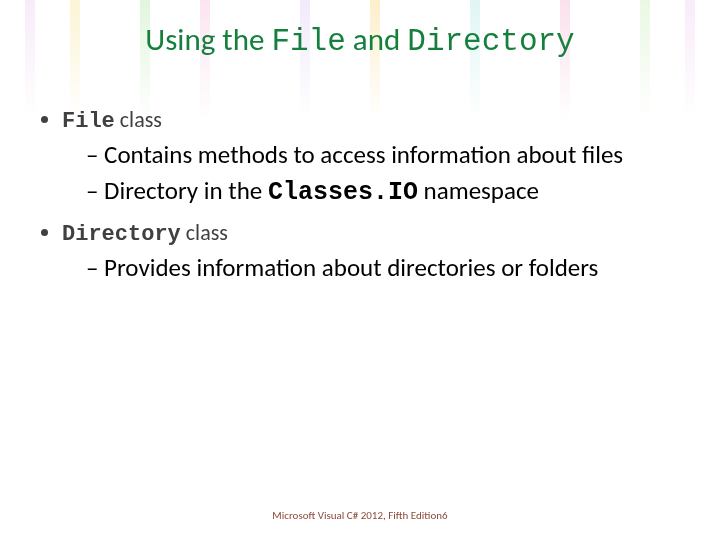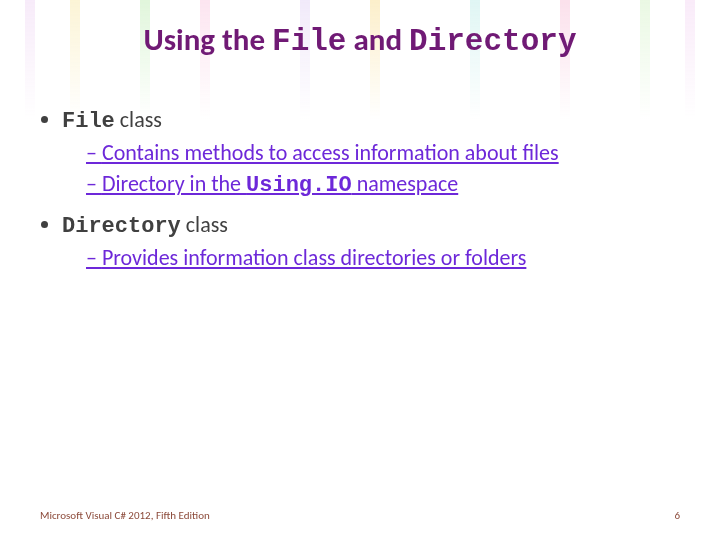--- a/index.html
+++ b/index.html
@@ -21,22 +21,22 @@
   }
   .stripe { position: absolute; top: 0; height: 120px; width: 10px; }
   .content {
     position: relative;
     z-index: 1;
     padding: 20px 40px 0 40px;
   }
   .title {
     text-align: center;
     font-size: 31px;
-    font-weight: 700;
-    color: #701a75;
+    font-weight: 400;
+    color: #15803d;
     line-height: 1.25;
     margin-bottom: 22px;
   }
   .title .mono { font-family: "Courier New", Courier, monospace; }
   ul.top {
     list-style: disc;
     padding-left: 22px;
     margin-top: 44px;
   }
   ul.top > li {
@@ -47,37 +47,36 @@
   }
   ul.top > li .mono { font-family: "Courier New", Courier, monospace; font-weight: bold; }
   ul.top > li .norm { font-family: Calibri, "Segoe UI", sans-serif; font-weight: 400; }
   ul.sub {
     list-style: none;
     padding-left: 24px;
     margin-top: 4px;
     margin-bottom: 10px;
   }
   ul.sub > li {
-    font-size: 22px;
+    font-size: 25px;
     font-weight: 400;
-    color: #6d28d9;
+    color: #000000;
     line-height: 1.35;
-    text-decoration: underline;
   }
   ul.sub > li::before {
     content: "– ";
   }
   ul.sub .mono { font-family: "Courier New", Courier, monospace; }
   .footer {
     position: absolute;
     bottom: 18px;
     left: 40px;
     right: 40px;
     display: flex;
-    justify-content: space-between;
+    justify-content: center;
     font-size: 11px;
     color: #8c4a3a;
   }
   .footer .pg { color: #8c4a3a; }
 </style>
 </head>
 <body>
 
 <div class="bg-stripes" id="stripes">
     <div class="stripe" style="left: 25px; background: linear-gradient(rgb(233, 199, 239) 0%, rgba(255, 255, 255, 0) 100%);"></div>
@@ -95,27 +94,27 @@
 <div class="content">
   <h1 class="title">
     <span>Using the </span><span class="mono">File</span><span> and </span><span class="mono">Directory</span><br>
   </h1>
 
   <ul class="top">
     <li>
       <span class="mono">File</span><span class="norm"> class</span>
       <ul class="sub">
         <li><span>Contains methods to access information about files</span><span class="mono"></span><span></span></li>
-        <li><span>Directory in the </span><span class="mono">Using.IO</span><span> namespace</span></li>
+        <li><span>Directory in the </span><span class="mono">Classes.IO</span><span> namespace</span></li>
       </ul>
     </li>
     <li>
       <span class="mono">Directory</span><span class="norm"> class</span>
       <ul class="sub">
-        <li><span>Provides information class directories or folders</span><span class="mono"></span><span></span></li>
+        <li><span>Provides information about directories or folders</span><span class="mono"></span><span></span></li>
       </ul>
     </li>
   </ul>
 </div>
 
 <div class="footer">
   <span>Microsoft Visual C# 2012, Fifth Edition</span>
   <span class="pg">6</span>
 </div>
 

